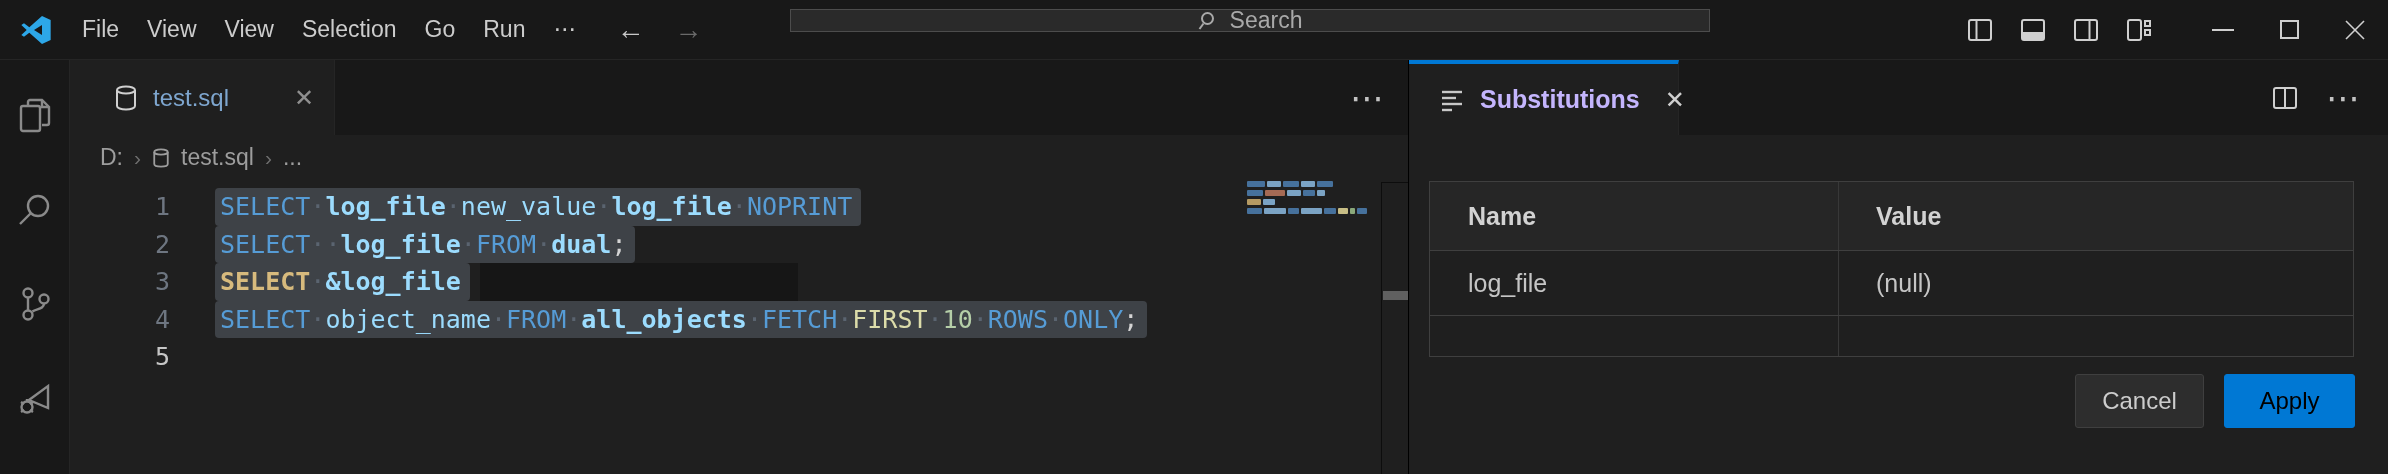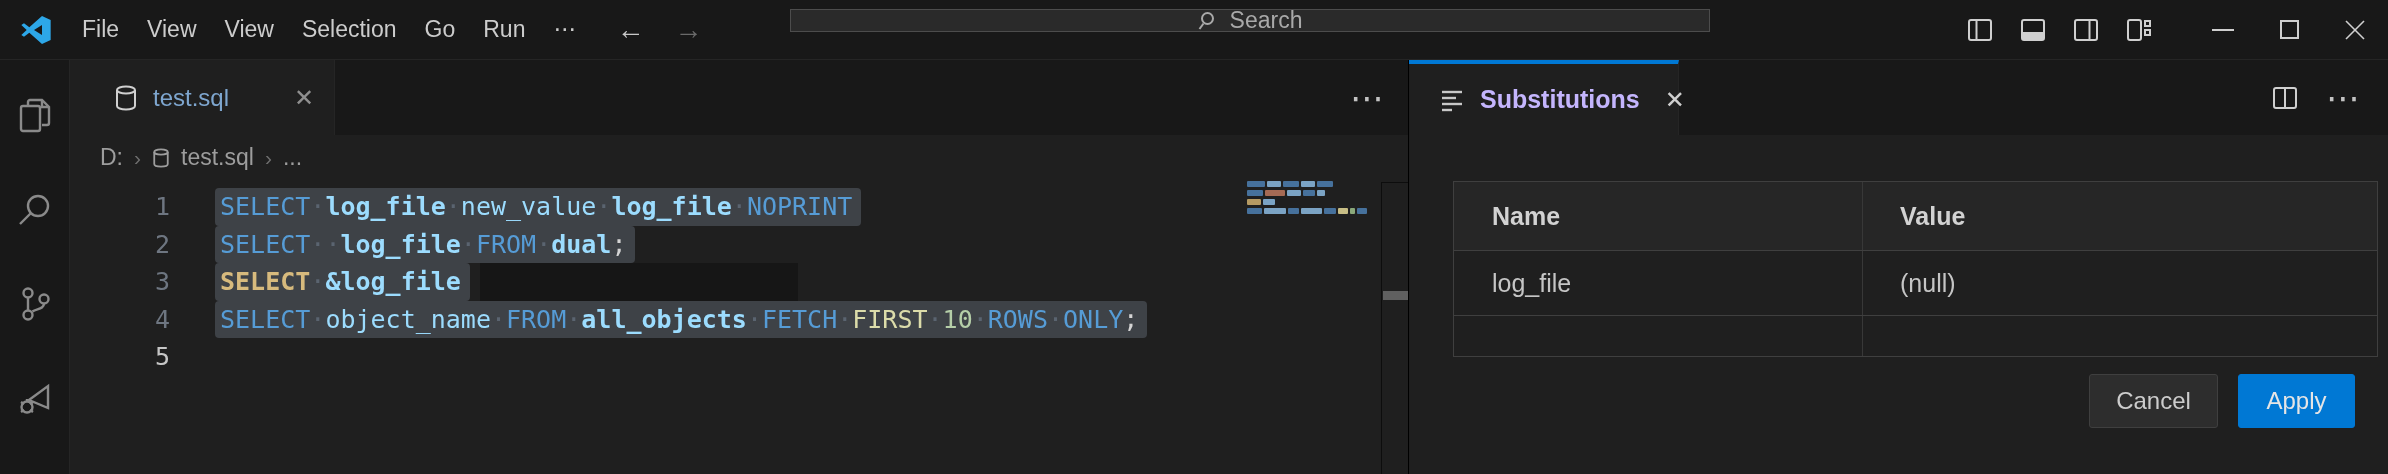--- a/index.html
+++ b/index.html
@@ -71,31 +71,31 @@
   .panel{position:absolute;left:1408px;top:60px;width:980px;height:414px;background:#1f1f1f;
          border-left:1px solid #000;box-sizing:border-box;}
   .ptabbar{height:75px;background:#181818;display:flex;align-items:stretch;}
   .ptab{width:270px;background:#1f1f1f;border-top:4px solid #0078d4;display:flex;align-items:center;
         padding:0 18px 0 30px;gap:15px;box-sizing:border-box;border-right:1px solid #252525;}
   .ptab-label{color:#c4b5fd;font-size:25px;font-weight:bold;}
   .ptab-close{color:#cfcfcf;font-size:24px;margin-left:10px;}
   .ptab-right{margin-left:auto;display:flex;align-items:center;gap:28px;margin-right:26px;}
   .panel-more{color:#c3c3c3;font-size:34px;letter-spacing:2px;}
   .panel-content{position:relative;height:339px;}
-  .stable{position:absolute;left:44px;top:46px;width:925px;border:1px solid #3f3f3f;box-sizing:border-box;}
+  .stable{position:absolute;left:20px;top:46px;width:925px;border:1px solid #3f3f3f;box-sizing:border-box;}
   .thead{height:68px;background:#262626;display:flex;align-items:stretch;
          font-weight:bold;color:#d2d2d2;font-size:25px;border-bottom:1px solid #3f3f3f;}
   .trow{height:64px;display:flex;align-items:stretch;color:#c5c5c5;font-size:25px;border-bottom:1px solid #3f3f3f;}
   .trow.empty{height:40px;border-bottom:none;}
   .col-name{width:408px;padding-left:38px;box-sizing:border-box;display:flex;align-items:center;}
   .col-value{flex:1;padding-left:37px;border-left:1px solid #383838;display:flex;align-items:center;}
   .btns{position:absolute;top:239px;right:33px;display:flex;gap:20px;}
   .btn{height:54px;font-size:24px;border-radius:3px;font-family:inherit;cursor:pointer;}
   .btn.cancel{width:129px;background:#2d2d2d;border:1px solid #3f3f3f;color:#cccccc;}
-  .btn.apply{width:117px;background:#0078d4;border:1px solid #0078d4;color:#e5e5e5;}
+  .btn.apply{width:131px;background:#0078d4;border:1px solid #0078d4;color:#000000;}
 
   svg{display:block;}
 </style>
 </head>
 <body>
 
 <div class="app">
 
   <div class="titlebar">
     <div class="logo">

